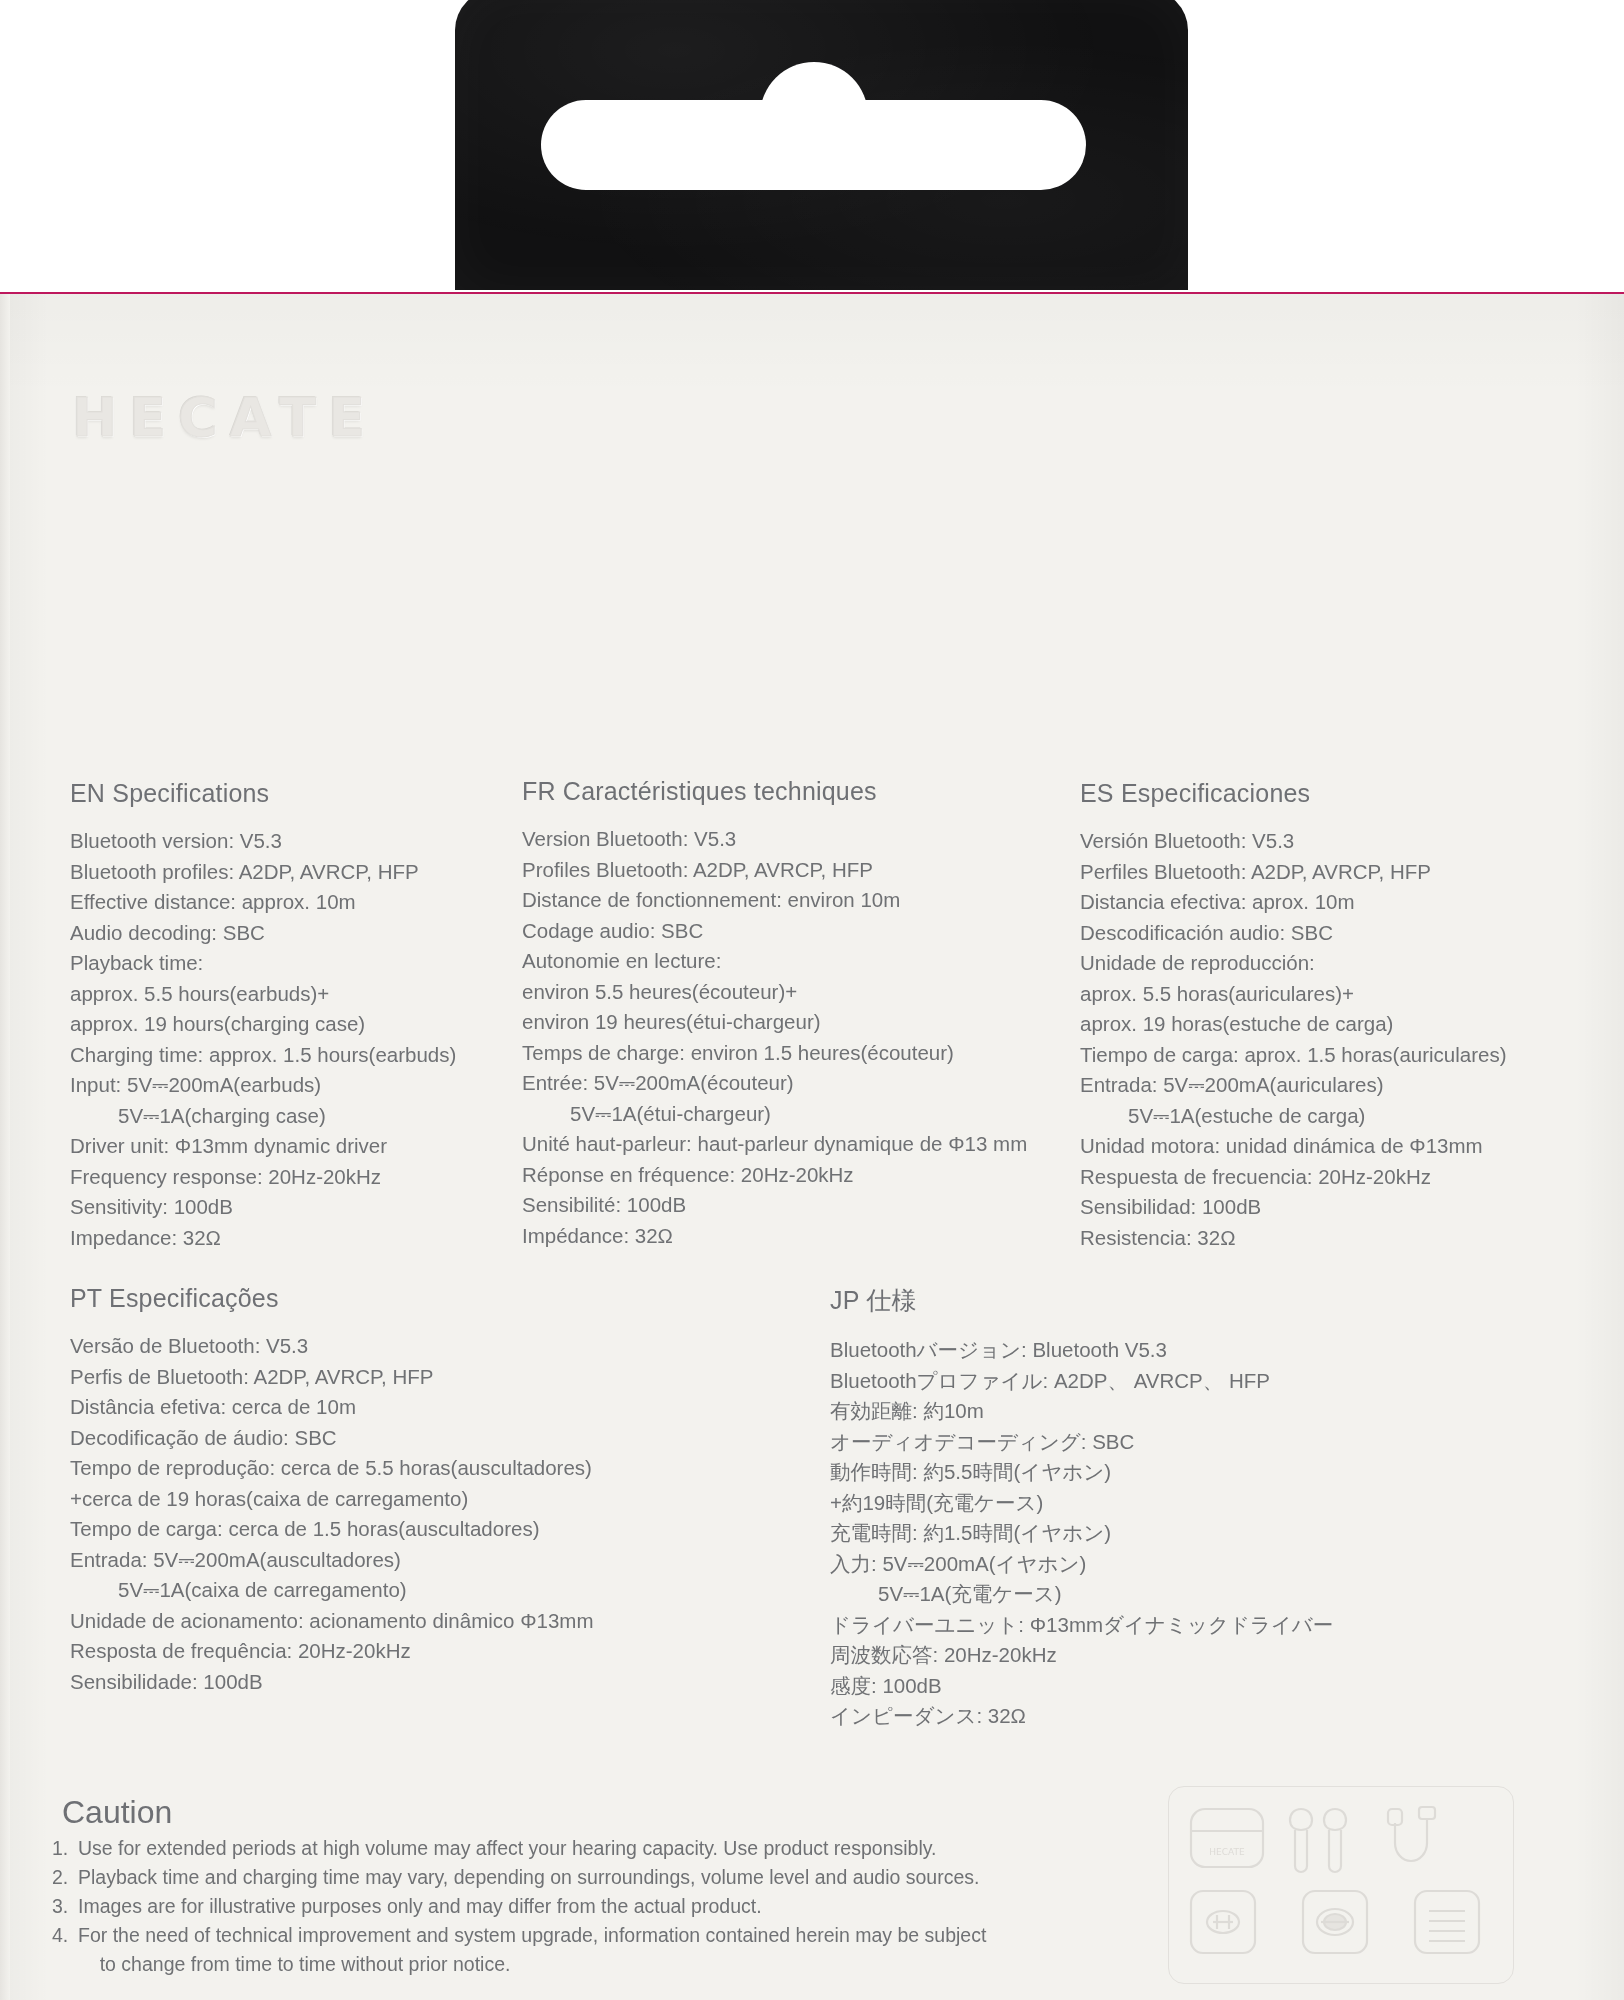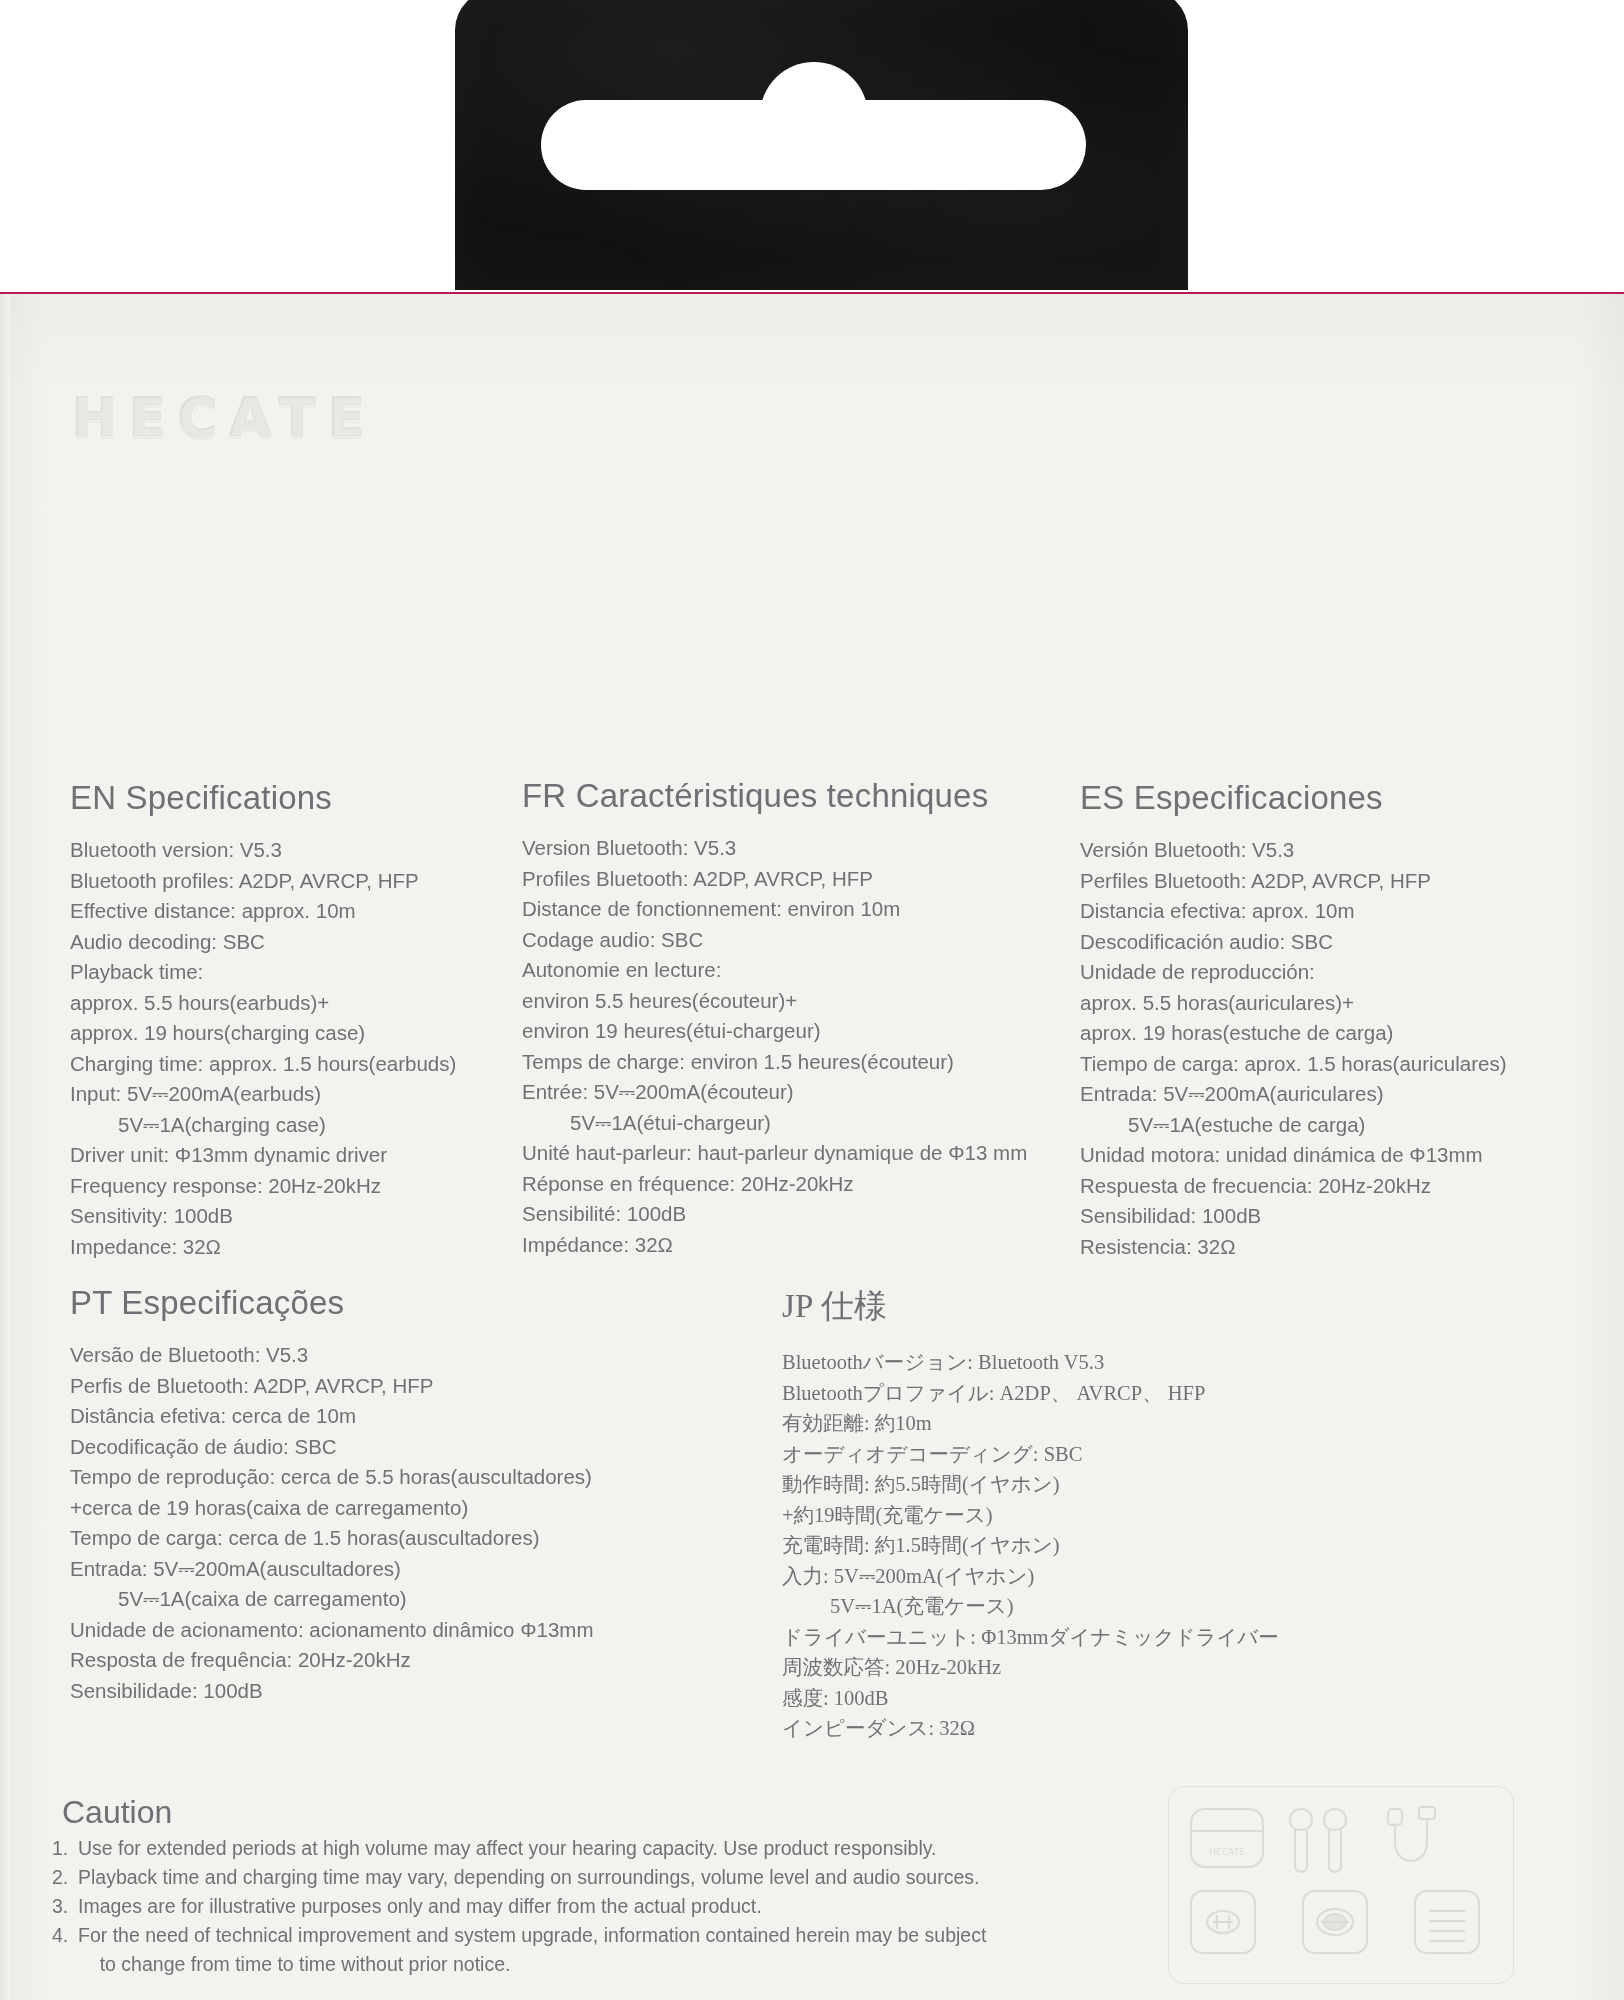--- a/index.html
+++ b/index.html
@@ -106,41 +106,41 @@
     -webkit-text-stroke: 1px #e2e0dc;
     user-select: none;
   }
 
   
   .spec-col {
     position: absolute;
     color: #6d6f72;
   }
   .spec-title {
-    font-size: 33px;
+    font-size: 25px;
     color: #6e7074;
     margin-bottom: 18px;
     letter-spacing: 0.2px;
   }
   .spec-line {
     font-size: 20.5px;
     line-height: 30.5px;
     color: #6f7174;
     white-space: pre;
   }
   .spec-line.indent { padding-left: 48px; }
 
   #col-en { left: 70px;  top: 485px;  width: 430px; }
   #col-fr { left: 522px; top: 483px;  width: 530px; }
   #col-es { left: 1080px;top: 485px;  width: 470px; }
   #col-pt { left: 70px;  top: 990px;  width: 600px; }
   #col-jp { left: 782px; top: 990px;  width: 620px; }
 
   #col-jp .spec-line,
-  #col-jp .spec-title { font-family: Liberation Serif, serif; }
+  #col-jp .spec-title { font-family: Liberation Sans, sans-serif; margin-left: 48px; }
 
   
   .notice-title {
     position: absolute;
     font-size: 32px;
     color: #6e7074;
   }
   .notice-list {
     position: absolute;
     color: #6f7174;

